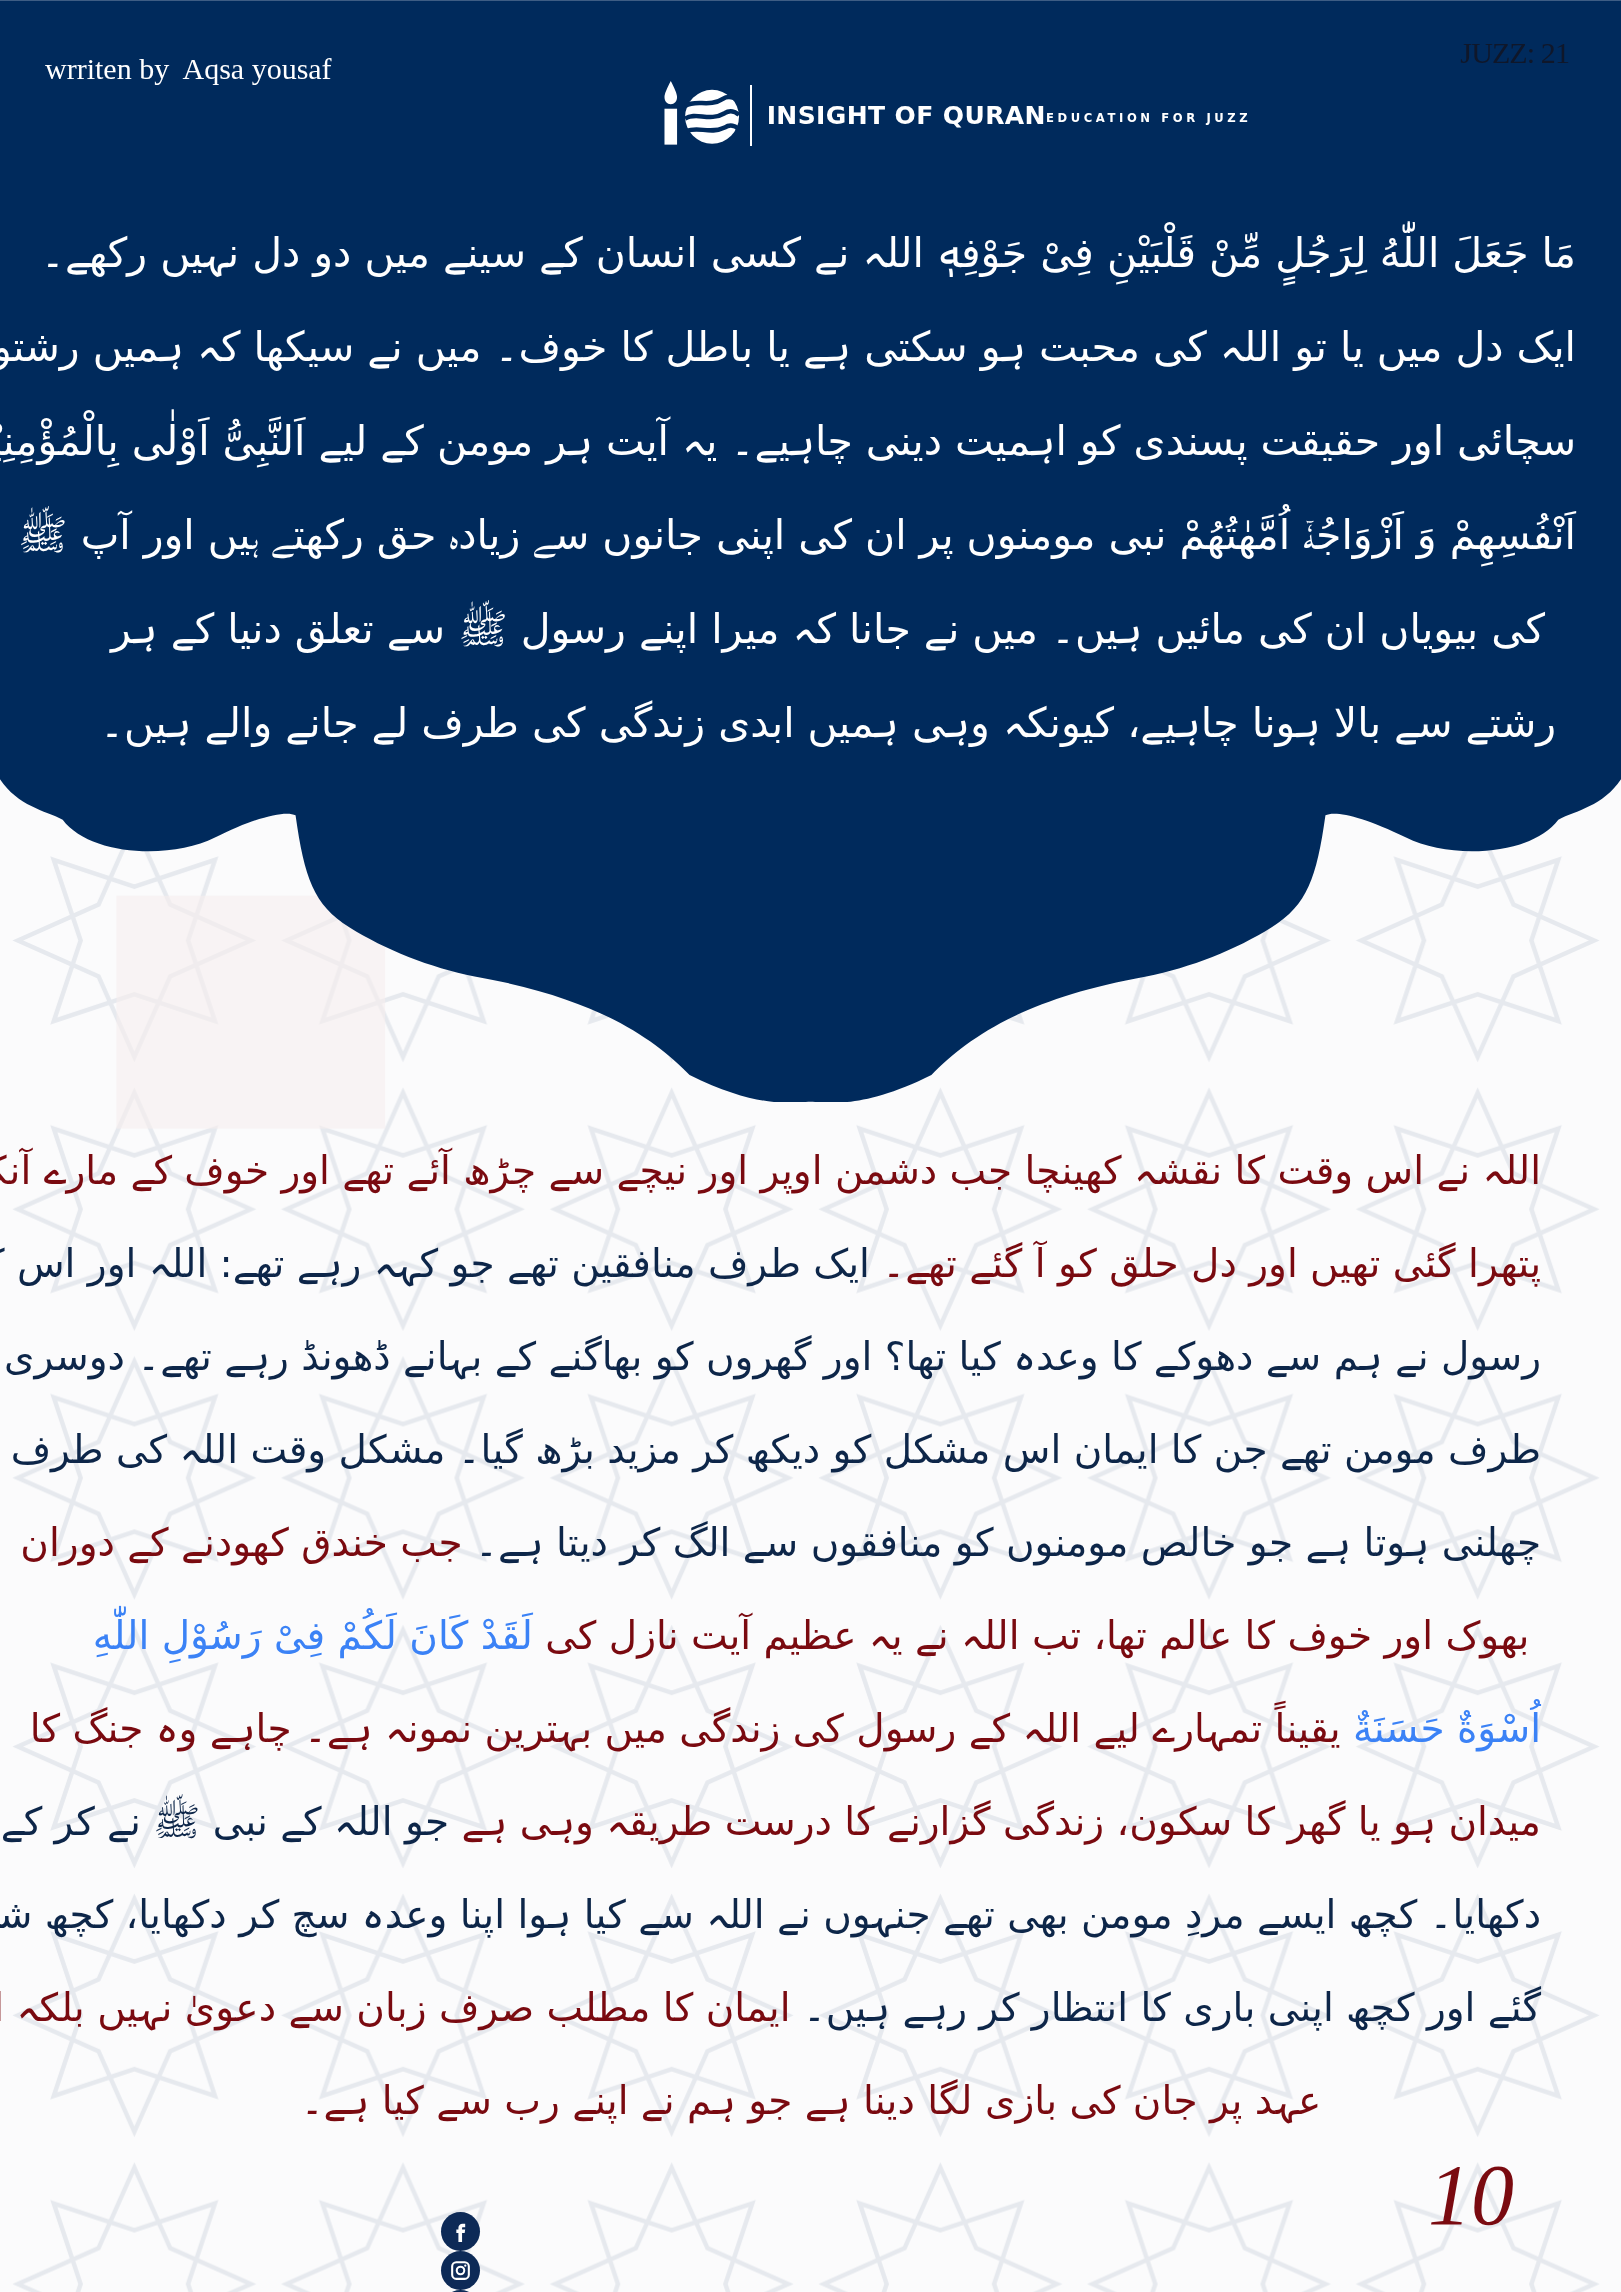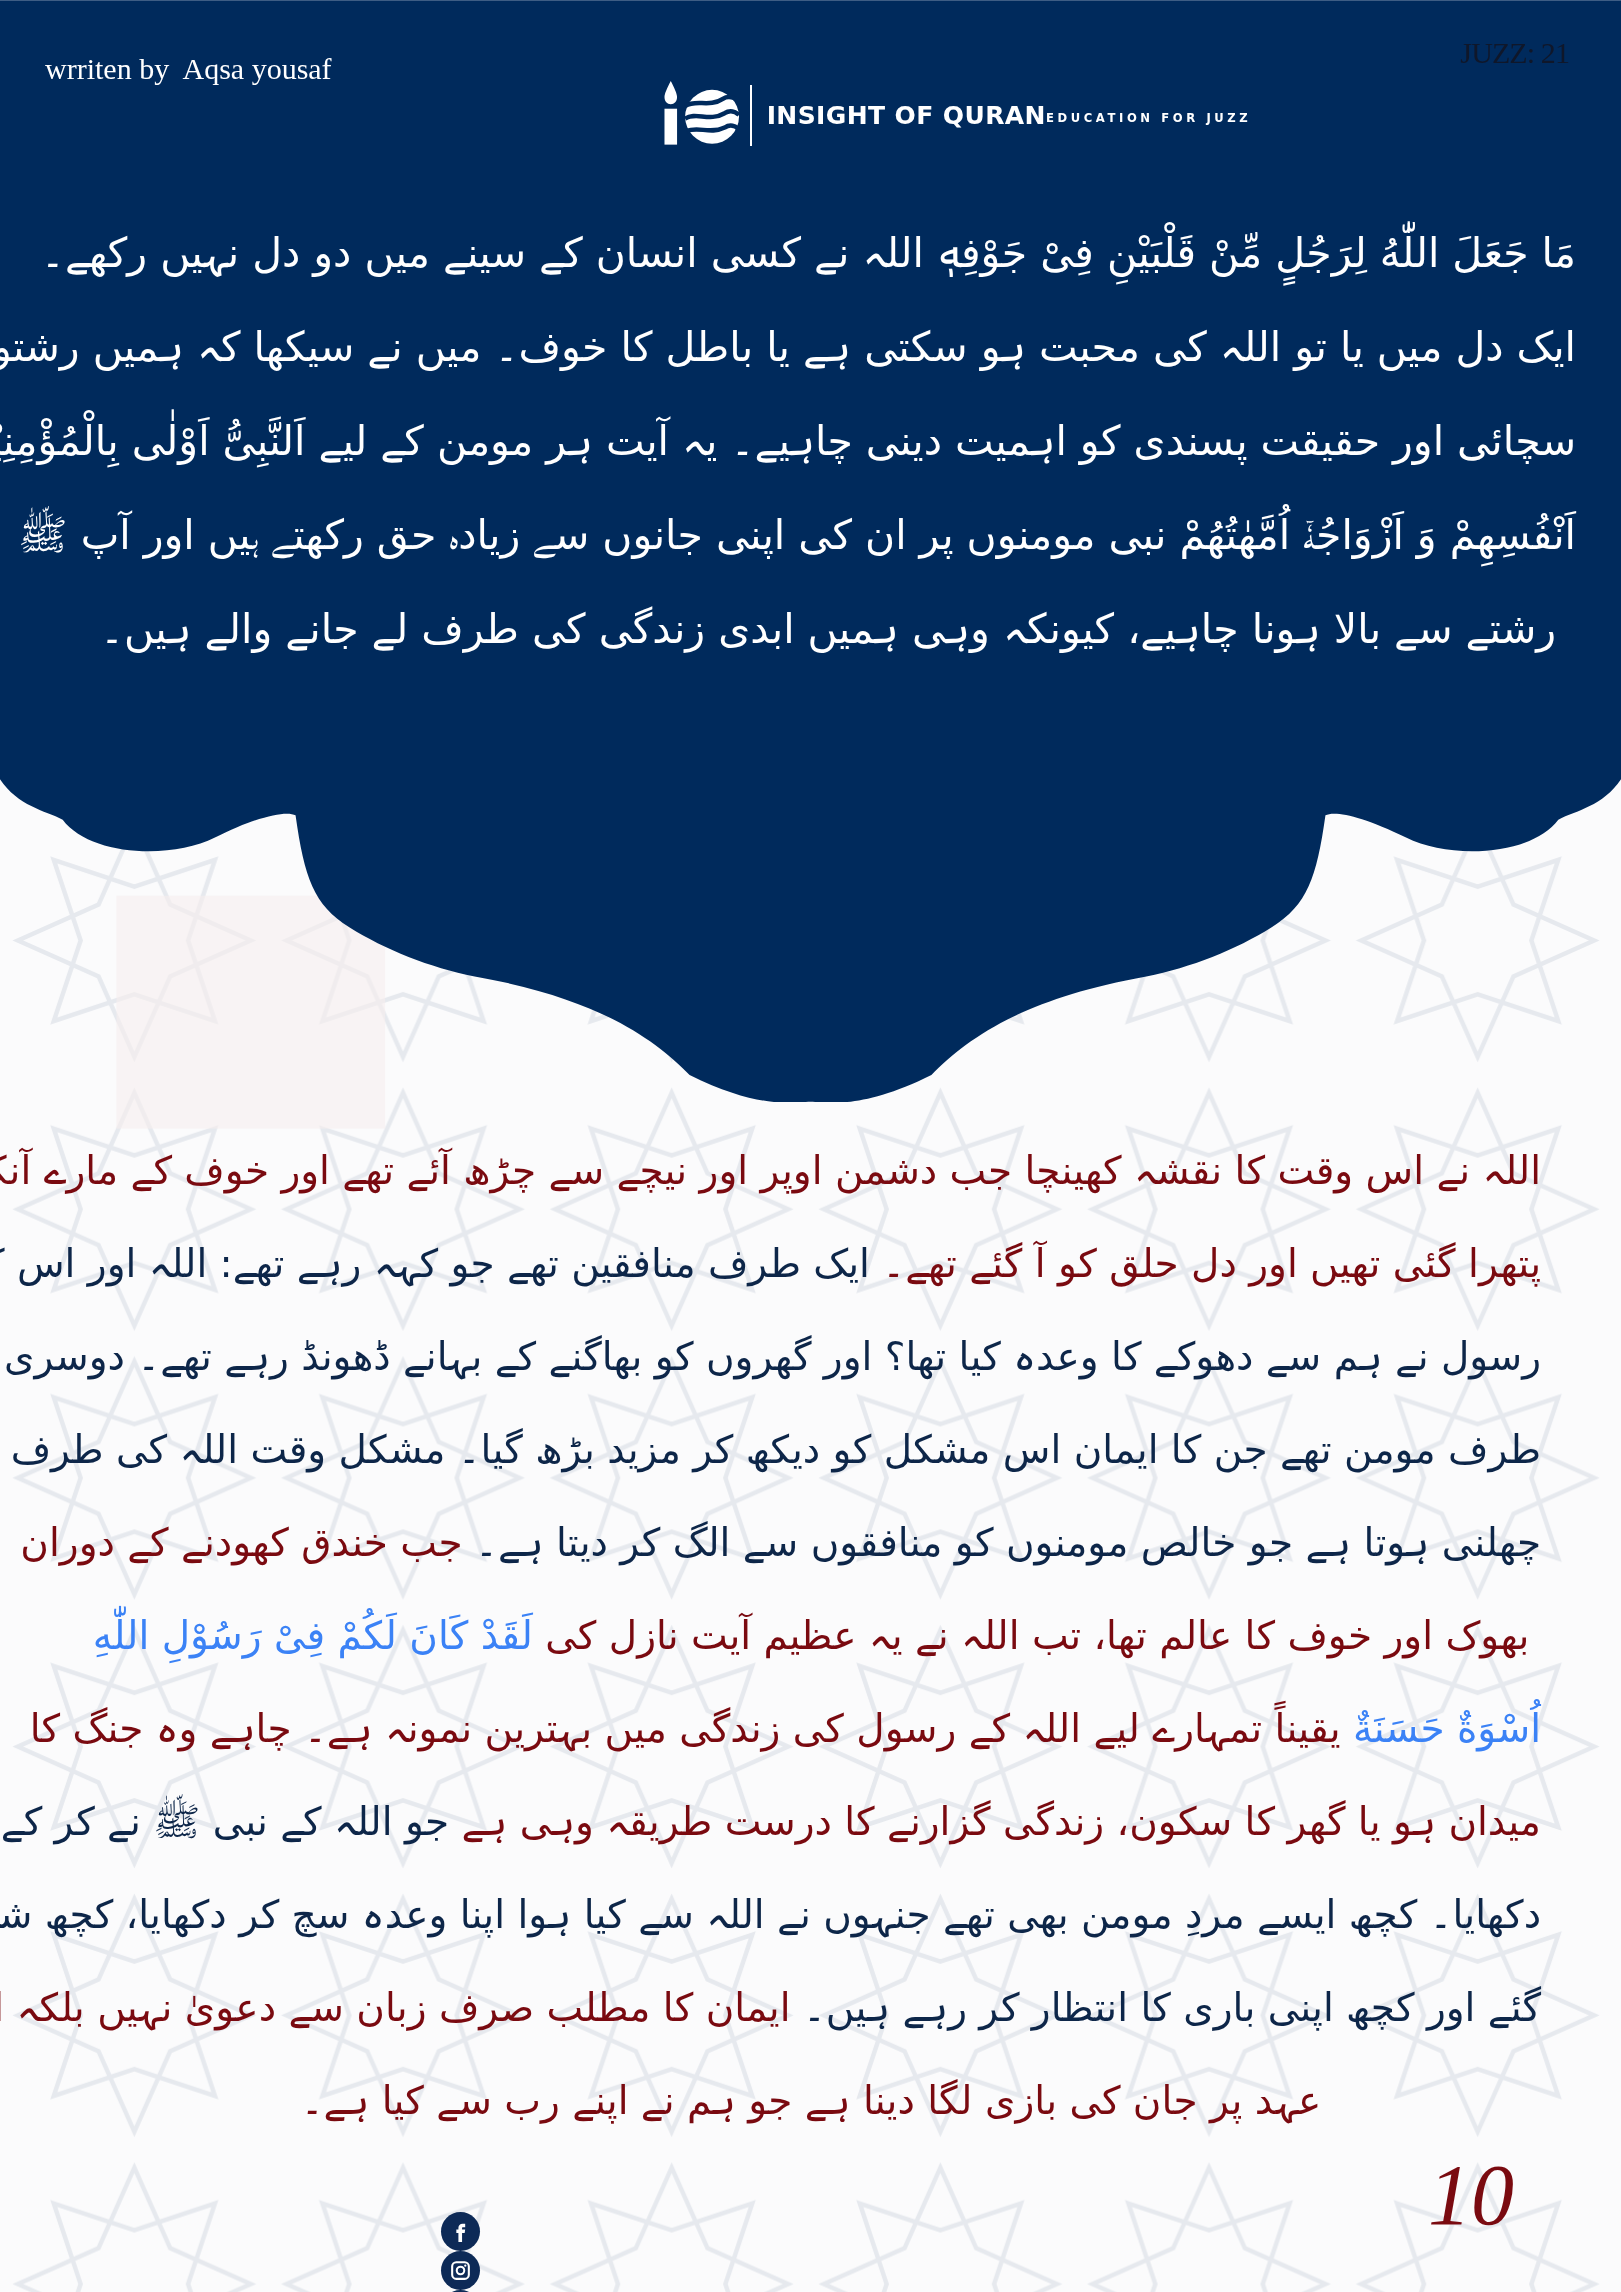--- a/index.html
+++ b/index.html
@@ -112,20 +112,21 @@
     <span class="logo-title">INSIGHT OF QURAN</span>
     <span class="logo-sub">EDUCATION FOR JUZZ</span>
   </div>
 </div>
 
 <div class="top-text">
   <span class="line">مَا جَعَلَ اللّٰهُ لِرَجُلٍ مِّنْ قَلْبَیْنِ فِیْ جَوْفِهٖ اللہ نے کسی انسان کے سینے میں دو دل نہیں رکھے۔</span>
   <span class="line">ایک دل میں یا تو اللہ کی محبت ہو سکتی ہے یا باطل کا خوف۔ میں نے سیکھا کہ ہمیں رشتوں اور معاملوں میں</span>
   <span class="line">سچائی اور حقیقت پسندی کو اہمیت دینی چاہیے۔ یہ آیت ہر مومن کے لیے اَلنَّبِیُّ اَوْلٰى بِالْمُؤْمِنِیْنَ مِنْ</span>
   <span class="line">اَنْفُسِهِمْ وَ اَزْوَاجُهٗۤ اُمَّهٰتُهُمْ نبی مومنوں پر ان کی اپنی جانوں سے زیادہ حق رکھتے ہیں اور آپ ﷺ</span>
+  <span class="line">کی بیویاں ان کی مائیں ہیں۔ میں نے جانا کہ میرا اپنے رسول ﷺ سے تعلق دنیا کے ہر</span>
   <span class="line">رشتے سے بالا ہونا چاہیے، کیونکہ وہی ہمیں ابدی زندگی کی طرف لے جانے والے ہیں۔</span>
 </div>
 
 <div class="bottom-text">
   <span class="line">
     <span class="red">اللہ نے اس وقت کا نقشہ کھینچا جب دشمن اوپر اور نیچے سے چڑھ آئے تھے اور خوف کے مارے آنکھیں</span>
   </span>
   <span class="line">
     <span class="red">پتھرا گئی تھیں اور دل حلق کو آ گئے تھے۔ </span><span class="navy">ایک طرف منافقین تھے جو کہہ رہے تھے: اللہ اور اس کے</span>
   </span>

